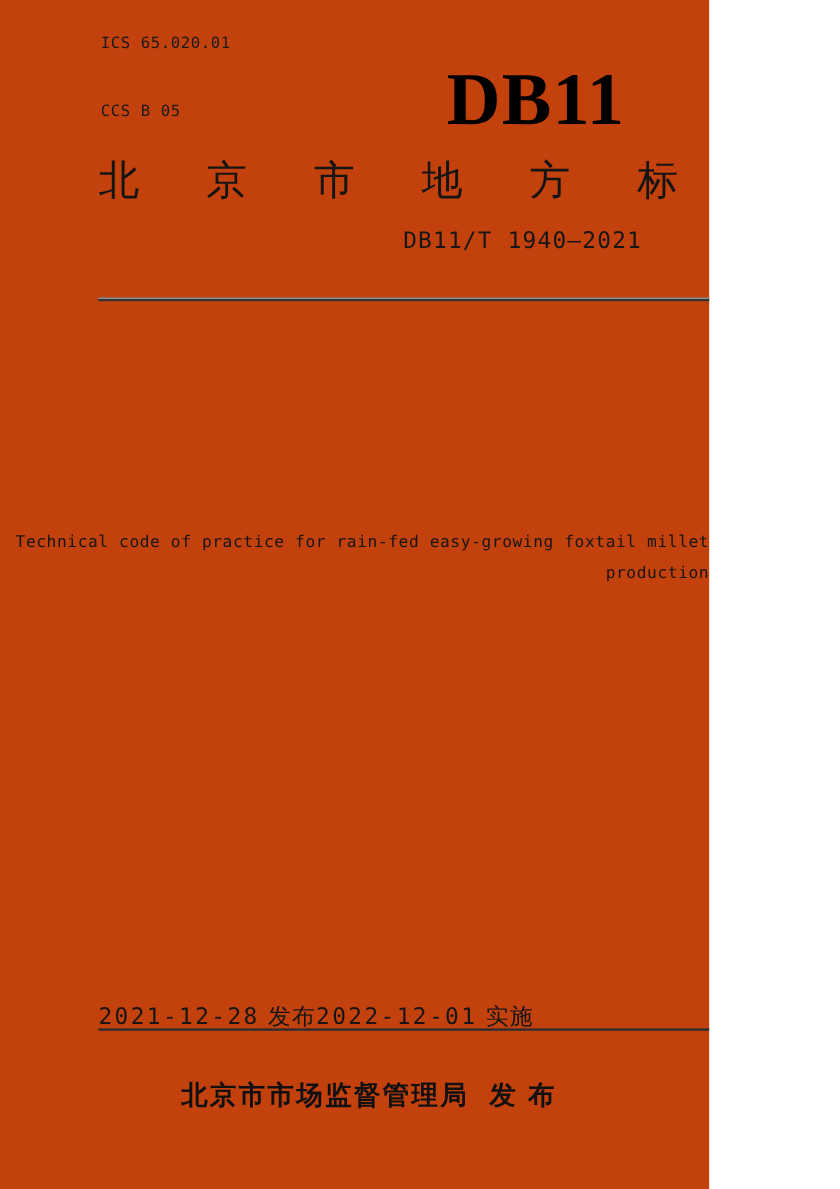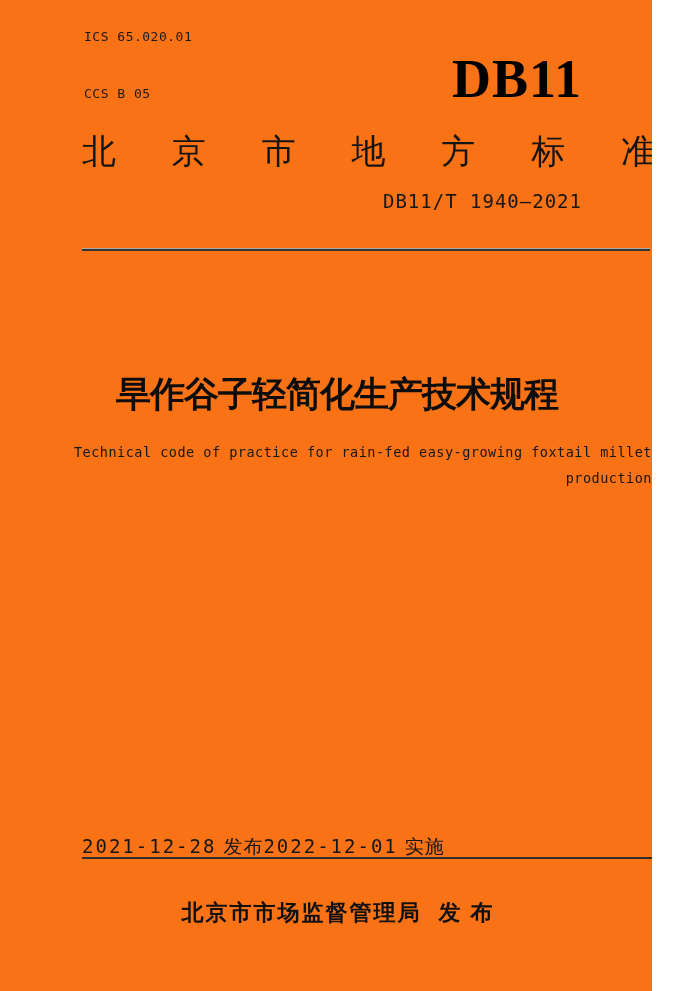--- a/index.html
+++ b/index.html
@@ -2,23 +2,23 @@
 <html><head>
 <meta charset="utf-8">
 <style>
   html, body {
     margin: 0;
     padding: 0;
     background: #ffffff;
   }
   .page {
     position: relative;
-    width: 652px;
+    width: 591px;
     height: 991px;
-    background: #f97316;
+    background: #c2410c;
     overflow: hidden;
     font-family: "Liberation Sans", "DejaVu Sans", sans-serif;
     color: #111111;
   }
   .mono {
     font-family: "DejaVu Sans Mono", "Liberation Mono", monospace;
   }
   .ics-code {
     position: absolute;
     left: 84px;
@@ -35,41 +35,41 @@
     letter-spacing: 0.5px;
     color: #1a1a1a;
     margin-top: 36px;
   }
   .db11-logo {
     position: absolute;
     top: 52px;
     right: 70px;
     font-family: "Liberation Serif", "DejaVu Serif", serif;
     font-weight: bold;
-    font-size: 54px;
+    font-size: 62px;
     line-height: 1;
     letter-spacing: 1px;
     color: #000000;
   }
   .standard-name {
     position: absolute;
     left: 82px;
     top: 132px;
     width: 573px;
     display: flex;
     justify-content: space-between;
     font-size: 34px;
     line-height: 38px;
     font-weight: 500;
     color: #141414;
   }
   .standard-number {
     position: absolute;
     top: 190px;
-    right: 70px;
+    right: 56px;
     font-size: 19px;
     letter-spacing: 1px;
     color: #161616;
   }
   .rule-top {
     position: absolute;
     left: 82px;
     top: 248px;
     width: 568px;
     height: 2px;
@@ -165,21 +165,20 @@
     <span>地</span>
     <span>方</span>
     <span>标</span>
     <span>准</span>
   </div>
 
   <div class="standard-number mono">DB11/T 1940—2021</div>
 
   <div class="rule-top"></div>
 
-  <div class="doc-title-cn">旱作谷子轻简化生产技术规程</div>
 
   <div class="doc-title-en mono">
     <div>Technical code of practice for rain-fed easy-growing foxtail millet</div>
     <div>production</div>
   </div>
 
   <div class="dates-row">
     <div class="date-cell">
       <span class="date-value mono">2021-12-28</span>
       <span class="date-label">发布</span>

